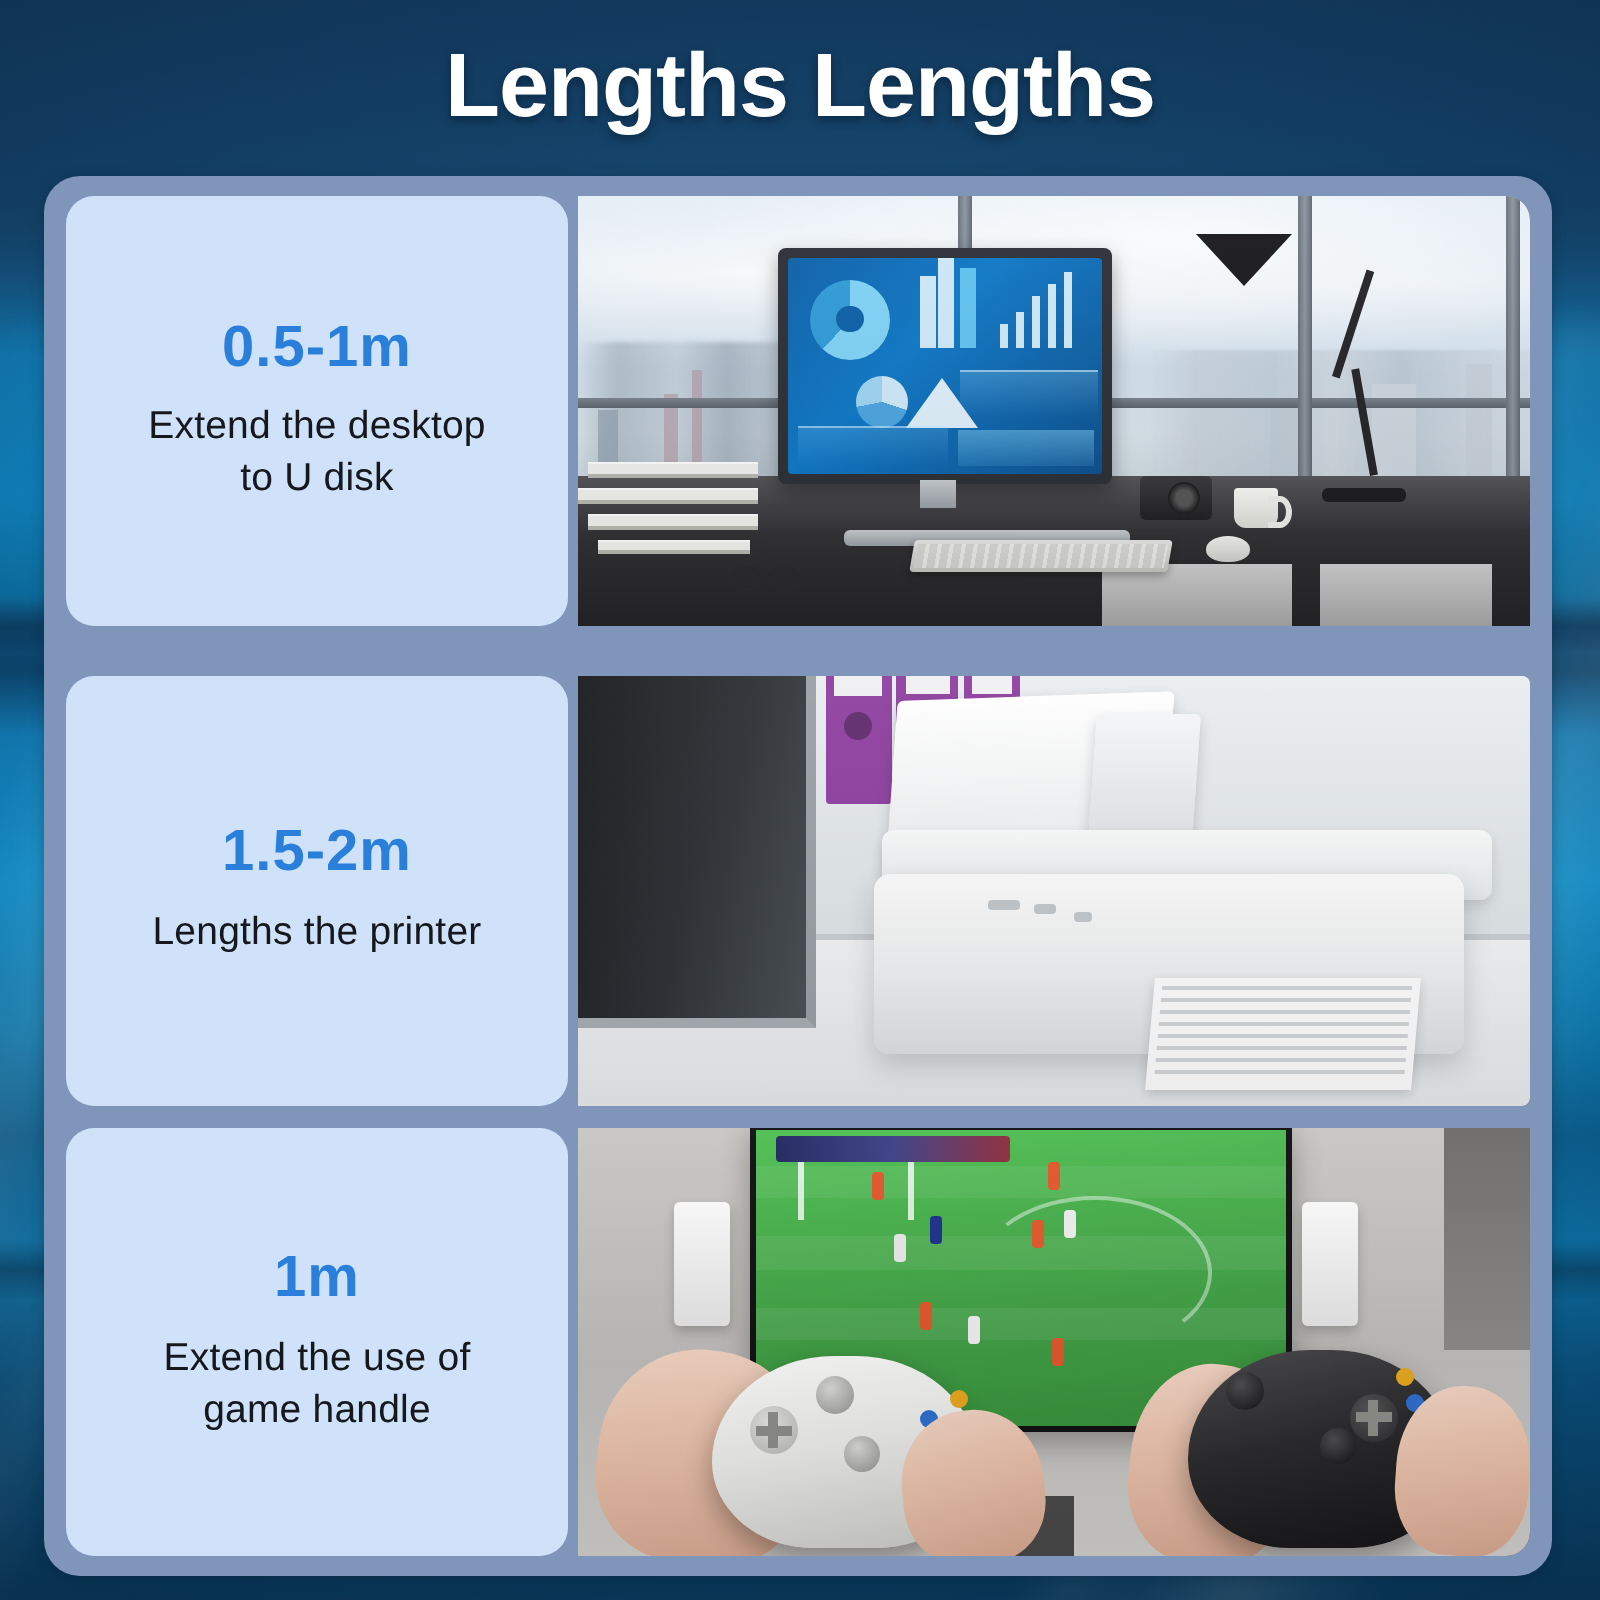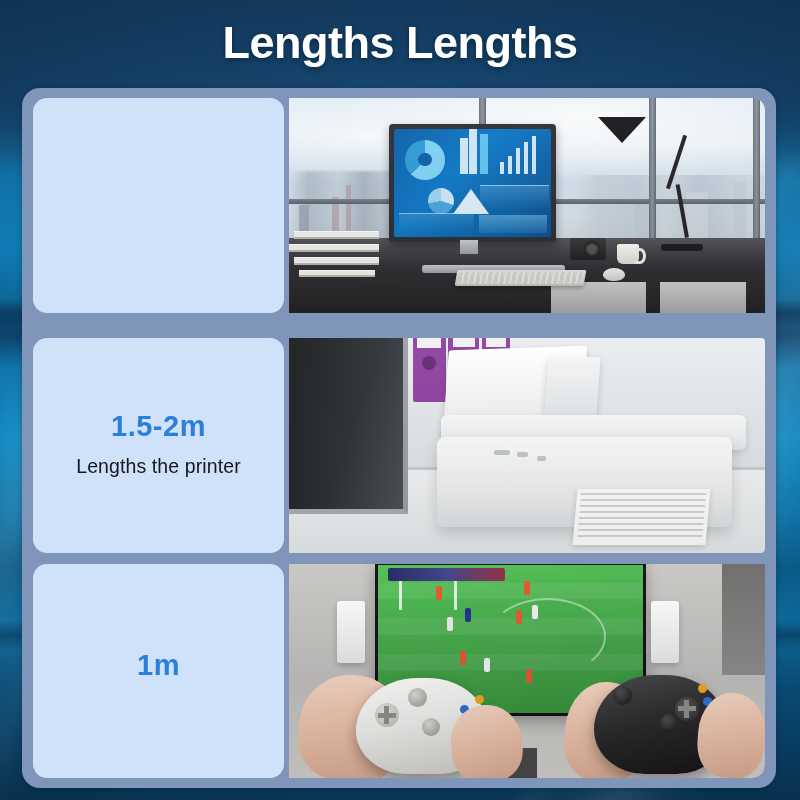--- a/index.html
+++ b/index.html
@@ -251,20 +251,25 @@
 </div>
 
 <div id="title-bar">
   <div id="page-title">Lengths Lengths</div>
 </div>
 
 <div id="frame">
 
   <div class="row">
     <div class="text-card">
+      <div class="length">0.5-1m</div>
+      <div class="desc">
+        <div>Extend the desktop</div>
+        <div>to U disk</div>
+      </div>
     </div>
 
     <div class="photo">
       <div class="p1-sky"></div>
       <div class="p1-clouds"></div>
 
       <div class="p1-cityL"></div>
       <div class="p1-bldg l" style="left:9%; bottom:36%; width:7px; height:38px;"></div>
       <div class="p1-bldg l" style="left:12%; bottom:36%; width:5px; height:50px;"></div>
       <div class="p1-bldg" style="left:2%; bottom:36%; width:10px; height:30px;"></div>
@@ -363,20 +368,24 @@
       <div class="p2-paper" style="left:60%; top:70%; width:28%; height:26%; transform:skewX(-5deg);">
         <div class="p2-paper-text"></div>
       </div>
       <div class="photo-overlay" style="background:linear-gradient(180deg,rgba(255,255,255,0.06),rgba(0,0,0,0.07));"></div>
     </div>
   </div>
 
   <div class="row">
     <div class="text-card">
       <div class="length">1m</div>
+      <div class="desc">
+        <div>Extend the use of</div>
+        <div>game handle</div>
+      </div>
     </div>
 
     <div class="photo">
       <div class="p3-bg"></div>
       <div class="p3-panel"></div>
 
       <div class="p3-tv" style="left:18%; top:-1%; width:57%; height:72%;">
         <div class="p3-field">
           <div class="p3-stripe" style="top:12%; height:11%;"></div>
           <div class="p3-stripe" style="top:36%; height:11%;"></div>

